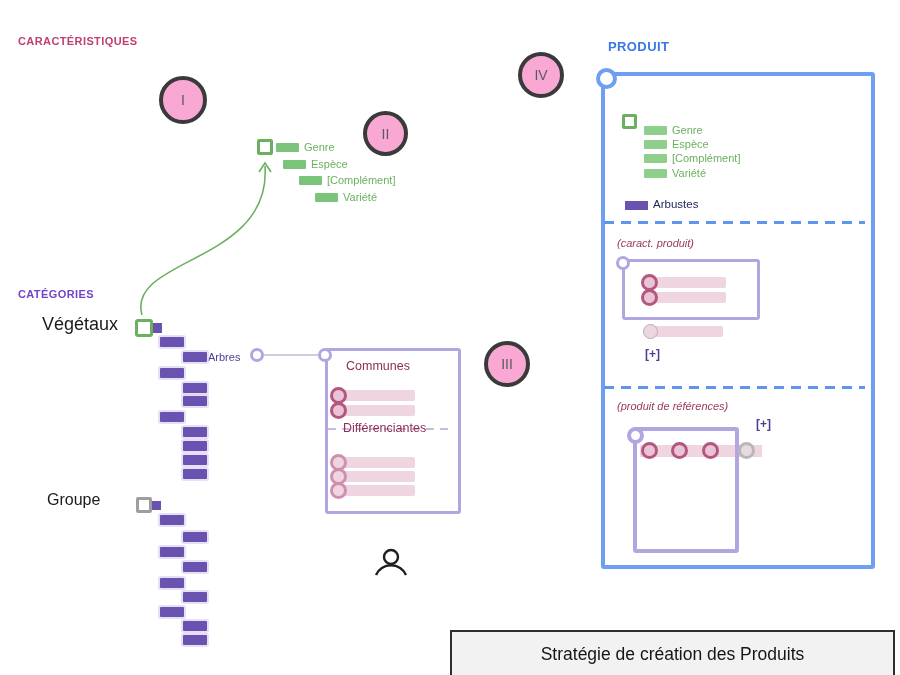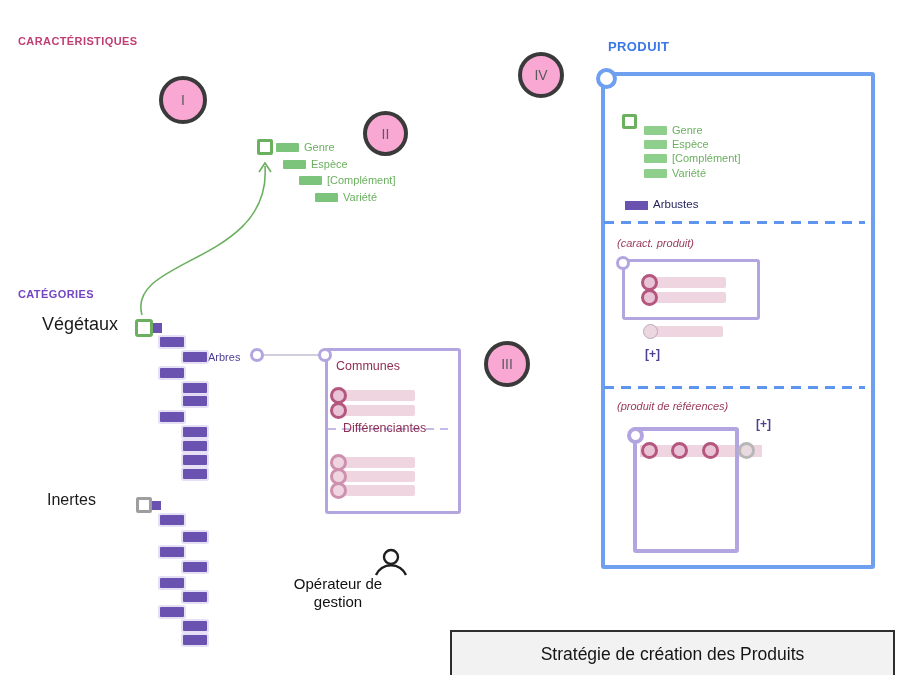--- a/index.html
+++ b/index.html
@@ -113,39 +113,39 @@
   <div class="abs tree-label" style="left:208px;top:343px;">Arbres</div>
   <span class="abs p-bar" style="left:160px;top:360px;"></span>
   <span class="abs p-bar" style="left:183px;top:375px;"></span>
   <span class="abs p-bar" style="left:183px;top:388px;"></span>
   <span class="abs p-bar" style="left:160px;top:404px;"></span>
   <span class="abs p-bar" style="left:183px;top:419px;"></span>
   <span class="abs p-bar" style="left:183px;top:433px;"></span>
   <span class="abs p-bar" style="left:183px;top:447px;"></span>
   <span class="abs p-bar" style="left:183px;top:461px;"></span>
 
-  <div class="abs cat-label" style="left:47px;top:483px;font-size:16px;">Inertes</div>
+  <div class="abs cat-label" style="left:47px;top:483px;font-size:16px;">Groupe</div>
   <span class="abs p-mini" style="left:149px;top:493px;width:12px;height:9px;"></span>
   <div class="abs gray-square" style="left:136px;top:489px;width:10px;height:10px;"></div>
 
   <span class="abs p-bar" style="left:160px;top:507px;"></span>
   <span class="abs p-bar" style="left:183px;top:524px;"></span>
   <span class="abs p-bar" style="left:160px;top:539px;"></span>
   <span class="abs p-bar" style="left:183px;top:554px;"></span>
   <span class="abs p-bar" style="left:160px;top:570px;"></span>
   <span class="abs p-bar" style="left:183px;top:584px;"></span>
   <span class="abs p-bar" style="left:160px;top:599px;"></span>
   <span class="abs p-bar" style="left:183px;top:613px;"></span>
   <span class="abs p-bar" style="left:183px;top:627px;"></span>
 
   <span class="node lav" style="left:250px;top:340px;width:8px;height:8px;"></span>
   <span class="node lav" style="left:318px;top:340px;width:8px;height:8px;"></span>
 
   <div class="abs lav-box" style="left:325px;top:340px;width:130px;height:160px;"></div>
-  <div class="abs maroon" style="left:336px;top:351px;">Communes</div>
+  <div class="abs maroon" style="left:346px;top:351px;">Communes</div>
   <span class="circ-dark" style="left:330px;top:379px;"></span>
   <span class="pill-bar" style="left:341px;top:382px;width:74px;"></span>
   <span class="circ-dark" style="left:330px;top:394px;"></span>
   <span class="pill-bar" style="left:341px;top:397px;width:74px;"></span>
   <div class="dash-lav" style="left:328px;top:420px;width:125px;"></div>
   <div class="abs maroon" style="left:343px;top:413px;">Différenciantes</div>
   <span class="circ-light" style="left:330px;top:446px;"></span>
   <span class="pill-bar" style="left:341px;top:449px;width:74px;"></span>
   <span class="circ-light" style="left:330px;top:460px;"></span>
   <span class="pill-bar" style="left:341px;top:463px;width:74px;"></span>
@@ -213,17 +213,16 @@
   <span class="node lav" style="left:627px;top:419px;width:9px;height:9px;border-width:4px;z-index:4;"></span>
   <span class="circ-dark" style="left:641px;top:434px;"></span>
   <span class="circ-dark" style="left:671px;top:434px;"></span>
   <span class="circ-dark" style="left:702px;top:434px;"></span>
   <span class="circ-gray" style="left:738px;top:434px;"></span>
 
   <svg class="abs" style="left:372px;top:540px;z-index:2;" width="38" height="28">
     <circle cx="19" cy="9" r="7" fill="none" stroke="#1f1f1f" stroke-width="2.4"></circle>
     <path d="M4,27 A16,15 0 0 1 34,27" fill="none" stroke="#1f1f1f" stroke-width="2.4"></path>
   </svg>
-  <div class="abs operator-text" style="left:282px;top:567px;width:112px;">Opérateur de gestion</div>
 
   <div class="abs banner" style="left:450px;top:622px;width:441px;height:44px;">Stratégie de création des Produits</div>
 
 </div>
 
 </body></html>

